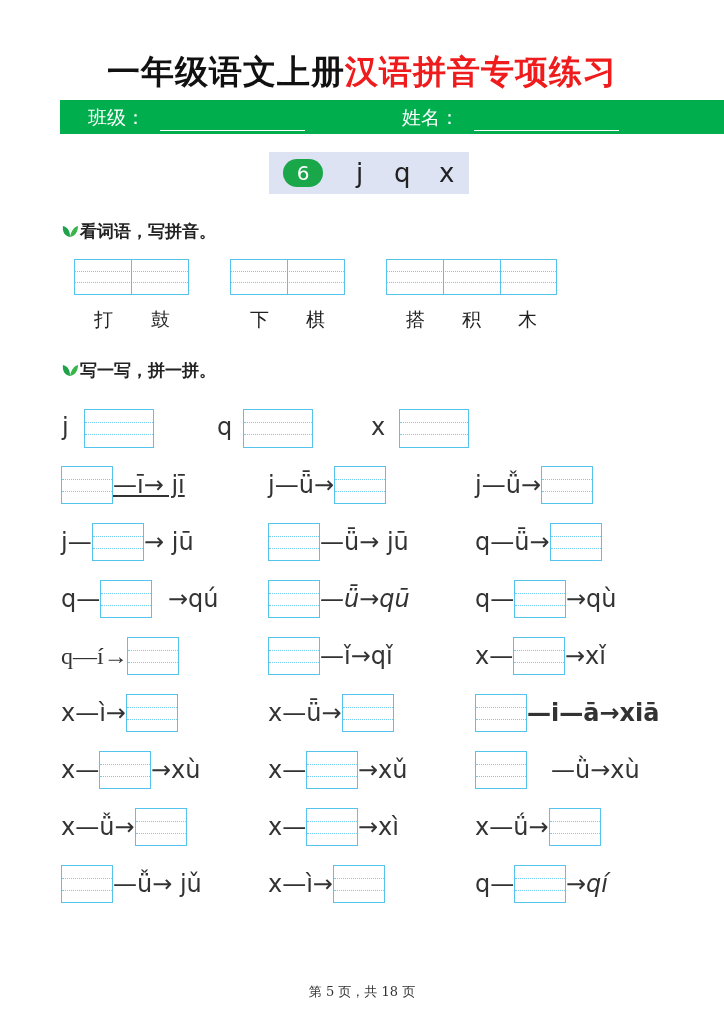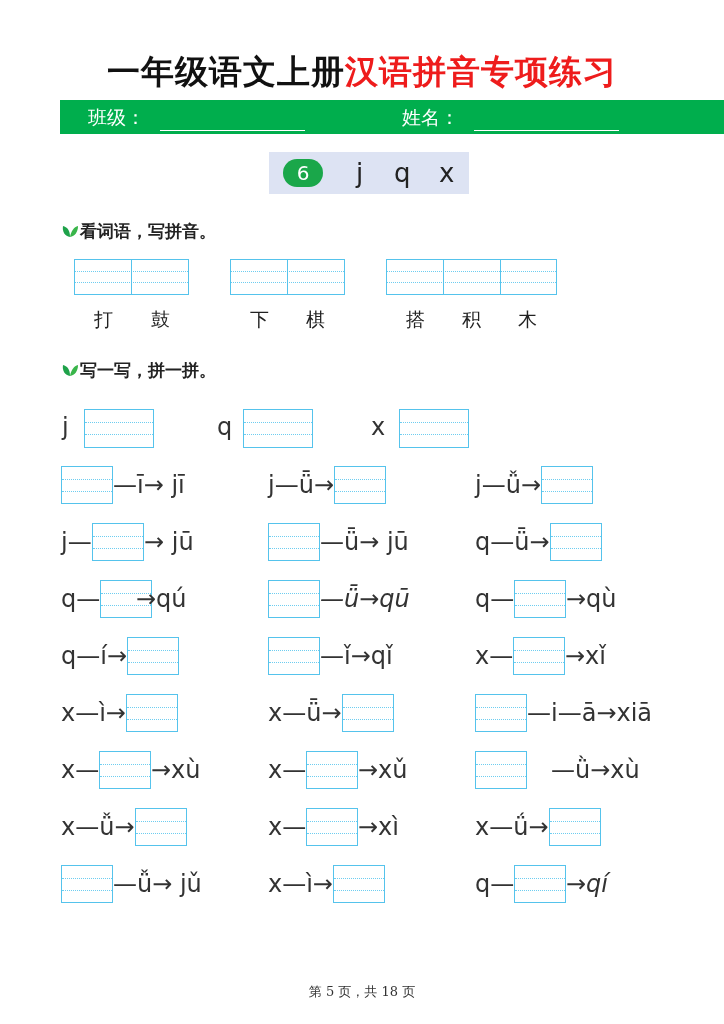--- a/index.html
+++ b/index.html
@@ -101,21 +101,21 @@
 <div class="abs grid4" style="left:399px;top:409px;width:70px;height:39px;">
     <div class="dl" style="top:12px;"></div>
     <div class="dl" style="top:24px;"></div>
   </div>
 
 <div id="exercises">
     <div class="abs grid4 pybox" style="left: 61px; top: 466px;">
       <div class="dl" style="top:12px;"></div>
       <div class="dl" style="top:24px;"></div>
     </div>
-    <span class="abs py" style="left: 113px; top: 470px;">—ī→ jī</span>
+    <span class="abs py" style="left: 113px; top: 470px; text-decoration: underline;">—ī→ jī</span>
     <span class="abs py" style="left: 268px; top: 470px;">j—ǖ→</span>
     <div class="abs grid4 pybox" style="left: 334px; top: 466px;">
       <div class="dl" style="top:12px;"></div>
       <div class="dl" style="top:24px;"></div>
     </div>
     <span class="abs py" style="left: 475px; top: 470px;">j—ǚ→</span>
     <div class="abs grid4 pybox" style="left: 541px; top: 466px;">
       <div class="dl" style="top:12px;"></div>
       <div class="dl" style="top:24px;"></div>
     </div>
@@ -133,33 +133,33 @@
     <span class="abs py" style="left: 475px; top: 527px;">q—ǖ→</span>
     <div class="abs grid4 pybox" style="left: 550px; top: 523px;">
       <div class="dl" style="top:12px;"></div>
       <div class="dl" style="top:24px;"></div>
     </div>
     <span class="abs py" style="left: 61px; top: 584px;">q—</span>
     <div class="abs grid4 pybox" style="left: 100px; top: 580px;">
       <div class="dl" style="top:12px;"></div>
       <div class="dl" style="top:24px;"></div>
     </div>
-    <span class="abs py" style="left: 136px; top: 584px; text-align: center;">→qú</span>
+    <span class="abs py" style="left: 168px; top: 584px; text-align: center;">→qú</span>
     <div class="abs grid4 pybox" style="left: 268px; top: 580px;">
       <div class="dl" style="top:12px;"></div>
       <div class="dl" style="top:24px;"></div>
     </div>
     <span class="abs py" style="left: 320px; top: 584px; font-style: italic;">—ǖ→qū</span>
     <span class="abs py" style="left: 475px; top: 584px;">q—</span>
     <div class="abs grid4 pybox" style="left: 514px; top: 580px;">
       <div class="dl" style="top:12px;"></div>
       <div class="dl" style="top:24px;"></div>
     </div>
     <span class="abs py" style="left: 566px; top: 584px;">→qù</span>
-    <span class="abs py" style="left: 61px; top: 641px;">q—í→</span>
+    <span class="abs py" style="left: 61px; top: 641px; font-family: Liberation Serif, serif;">q—í→</span>
     <div class="abs grid4 pybox" style="left: 127px; top: 637px;">
       <div class="dl" style="top:12px;"></div>
       <div class="dl" style="top:24px;"></div>
     </div>
     <div class="abs grid4 pybox" style="left: 268px; top: 637px;">
       <div class="dl" style="top:12px;"></div>
       <div class="dl" style="top:24px;"></div>
     </div>
     <span class="abs py" style="left: 320px; top: 641px;">—ǐ→qǐ</span>
     <span class="abs py" style="left: 475px; top: 641px;">x—</span>
@@ -175,21 +175,21 @@
     </div>
     <span class="abs py" style="left: 268px; top: 698px;">x—ǖ→</span>
     <div class="abs grid4 pybox" style="left: 342px; top: 694px;">
       <div class="dl" style="top:12px;"></div>
       <div class="dl" style="top:24px;"></div>
     </div>
     <div class="abs grid4 pybox" style="left: 475px; top: 694px;">
       <div class="dl" style="top:12px;"></div>
       <div class="dl" style="top:24px;"></div>
     </div>
-    <span class="abs py" style="left: 527px; top: 698px;">—i—ā→xiā</span>
+    <span class="abs py" style="left: 527px; top: 698px; font-weight: bold;">—i—ā→xiā</span>
     <span class="abs py" style="left: 61px; top: 755px;">x—</span>
     <div class="abs grid4 pybox" style="left: 99px; top: 751px;">
       <div class="dl" style="top:12px;"></div>
       <div class="dl" style="top:24px;"></div>
     </div>
     <span class="abs py" style="left: 151px; top: 755px;">→xù</span>
     <span class="abs py" style="left: 268px; top: 755px;">x—</span>
     <div class="abs grid4 pybox" style="left: 306px; top: 751px;">
       <div class="dl" style="top:12px;"></div>
       <div class="dl" style="top:24px;"></div>

